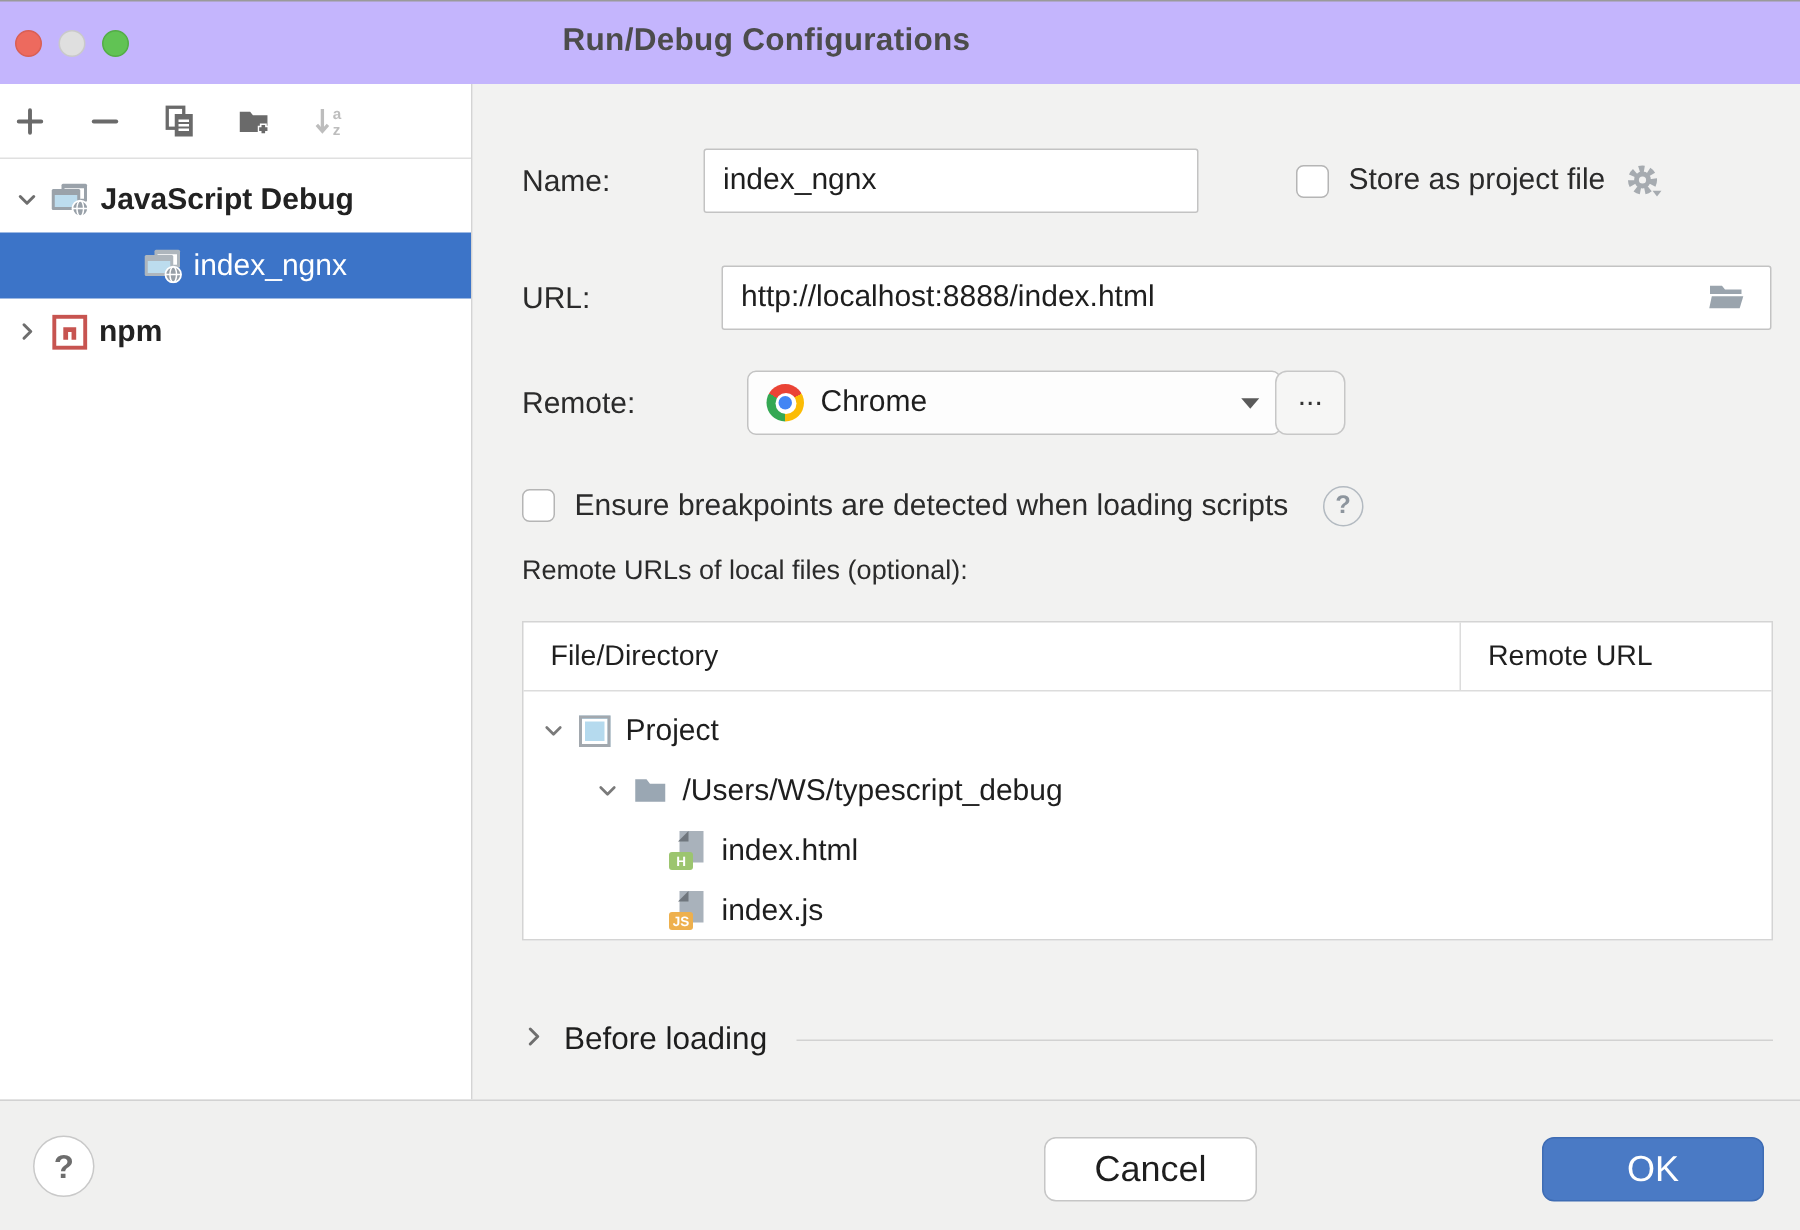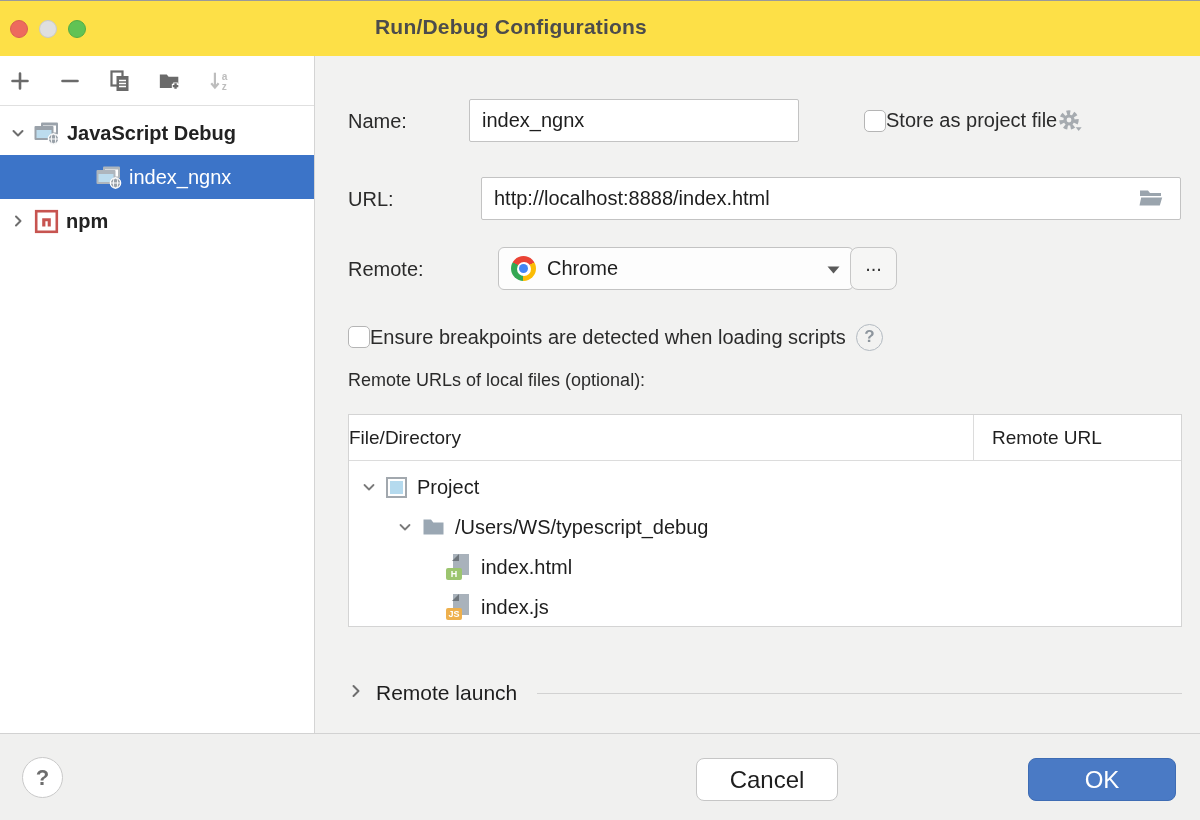--- a/index.html
+++ b/index.html
@@ -6,21 +6,21 @@
   html,body { width:1200px; height:820px; }
   body {
     font-family:"Liberation Sans", sans-serif;
     background:#f2f2f1;
     color:#222;
     position:relative;
     overflow:hidden;
   }
 
   
-  .titlebar { position:absolute; top:0; left:0; right:0; height:56px; background:#fde047; border-top:1px solid #9a9a9a; }
+  .titlebar { position:absolute; top:0; left:0; right:0; height:56px; background:#c4b5fd; border-top:1px solid #9a9a9a; }
   .traffic { position:absolute; top:19px; left:10px; display:flex; gap:11px; }
   .light { width:18px; height:18px; border-radius:50%; }
   .light.red { background:#ed6a5e; border:1px solid #d95f54; }
   .light.gray { background:#dfdfdf; border:1px solid #c9c9c9; }
   .light.green { background:#61c354; border:1px solid #53ad46; }
   .dlg-title { position:absolute; top:14px; left:375px; font-size:21px; font-weight:700; color:#4c4c4c; letter-spacing:0.2px; }
 
   
   .sidebar { position:absolute; top:56px; left:0; width:315px; bottom:87px; background:#ffffff; border-right:1px solid #d4d4d4; }
   .side-toolbar { height:50px; display:flex; align-items:center; gap:26px; padding-left:8px; border-bottom:1px solid #e0e0e0; }
@@ -34,21 +34,21 @@
   .indent-child { padding-left:96px; }
 
   
   .content { position:absolute; top:56px; left:316px; right:0; bottom:87px; background:#f2f2f1; }
   .f-label { position:absolute; font-size:20px; color:#2b2b2b; }
   .txt-input {
     position:absolute; height:43px; background:#fff; border:1.5px solid #c3c3c3; border-radius:2px;
     font-family:"Liberation Sans", sans-serif; font-size:20px; color:#1e1e1e; padding:0 12px; outline:none;
   }
   .chk { width:22px; height:22px; background:#fff; border:1.5px solid #b5b5b5; border-radius:5px; display:inline-block; }
-  .chk-row { position:absolute; display:flex; align-items:center; font-size:20px; color:#2b2b2b;justify-content:center; }
+  .chk-row { position:absolute; display:flex; align-items:center; gap:13px; font-size:20px; color:#2b2b2b;justify-content:center; }
 
   .combo {
     position:absolute; height:43px; background:#fdfdfd; border:1.5px solid #c3c3c3; border-radius:6px;
     display:flex; align-items:center; padding:0 12px; font-size:20px; color:#1e1e1e;
   }
   .combo .caret { margin-left:auto; }
   .more-btn {
     position:absolute; height:43px; width:47px; background:#f6f6f5; border:1.5px solid #c7c7c7; border-radius:8px;
     font-size:20px; color:#333; display:flex; align-items:center; justify-content:center; padding-bottom:8px;
   }
@@ -57,21 +57,21 @@
     background:conic-gradient(from 60deg, #fbbc05 0 120deg, #34a853 0 240deg, #ea4335 0 360deg); }
   .chrome-ico::before { content:""; position:absolute; left:5.5px; top:5.5px; width:14px; height:14px; border-radius:50%; background:#fff; }
   .chrome-ico::after { content:""; position:absolute; left:8px; top:8px; width:9px; height:9px; border-radius:50%; background:#4285f4; }
 
   .help-small { width:27px; height:27px; border-radius:50%; border:1.5px solid #b3bac1; color:#8d959d;
     font-size:17px; font-weight:700; display:flex; align-items:center; justify-content:center; }
 
   
   .map-table { position:absolute; left:32px; top:358px; width:834px; height:213px; background:#fff; border:1px solid #d4d4d4; }
   .map-header { height:46px; border-bottom:1px solid #dcdcdc; display:flex; font-size:19px; color:#1f1f1f; }
-  .map-header .col1 { width:625px; border-right:1px solid #dcdcdc; display:flex; align-items:center; }
+  .map-header .col1 { width:625px; border-right:1px solid #dcdcdc; display:flex; align-items:center; padding-left:18px; }
   .map-header .col2 { flex:1; display:flex; align-items:center; padding-left:18px; }
   .map-row { height:40px; display:flex; align-items:center; font-size:20px; color:#1e1e1e; }
   .map-row .chev { width:16px; display:flex; margin-right:9px; }
   .map-rows { padding-top:6px; }
   .mi { margin-right:10px; display:flex; }
 
   .proj-ico { width:21px; height:21px; background:#b5daee; border:2px solid #a2a8ae; box-shadow:inset 0 0 0 2px #ffffff; }
 
   .file-ico { position:relative; width:25px; height:26px; }
   .file-ico .page { position:absolute; right:2px; top:0; width:16px; height:21px; background:#a9b2bb; }
@@ -292,21 +292,21 @@
       </div>
     </div>
   </div>
 
   <div class="before-row">
     <span class="chev">
       <svg width="16" height="18" viewBox="0 0 16 18">
           <path d="M5.5 4l5 5-5 5" fill="none" stroke="#6e6e6e" stroke-width="2" stroke-linecap="round" stroke-linejoin="round"></path>
         </svg>
     </span>
-    <span class="lbl">Remote launch</span>
+    <span class="lbl">Before loading</span>
     <span class="rule"></span>
   </div>
 </div>
 
 <div class="footer">
   <div class="help-big">?</div>
   <div class="btn cancel">Cancel</div>
   <div class="btn ok">OK</div>
 </div>
 

